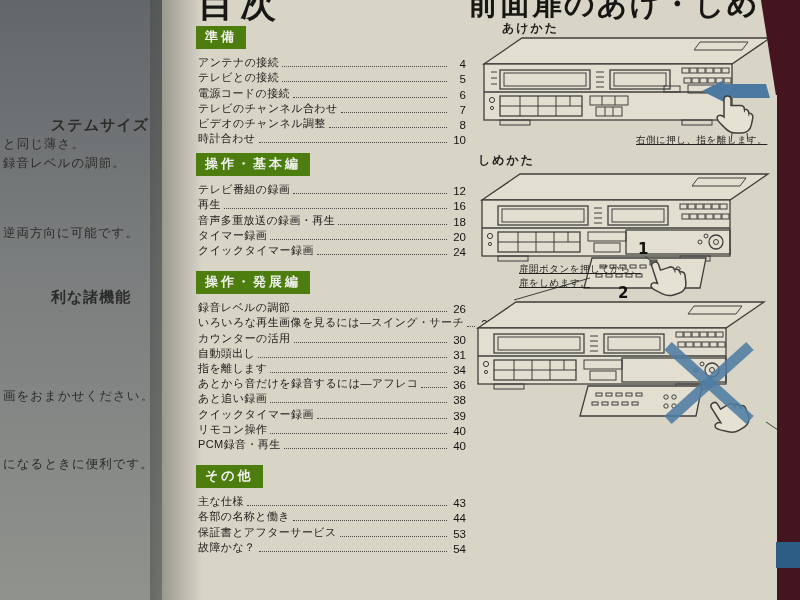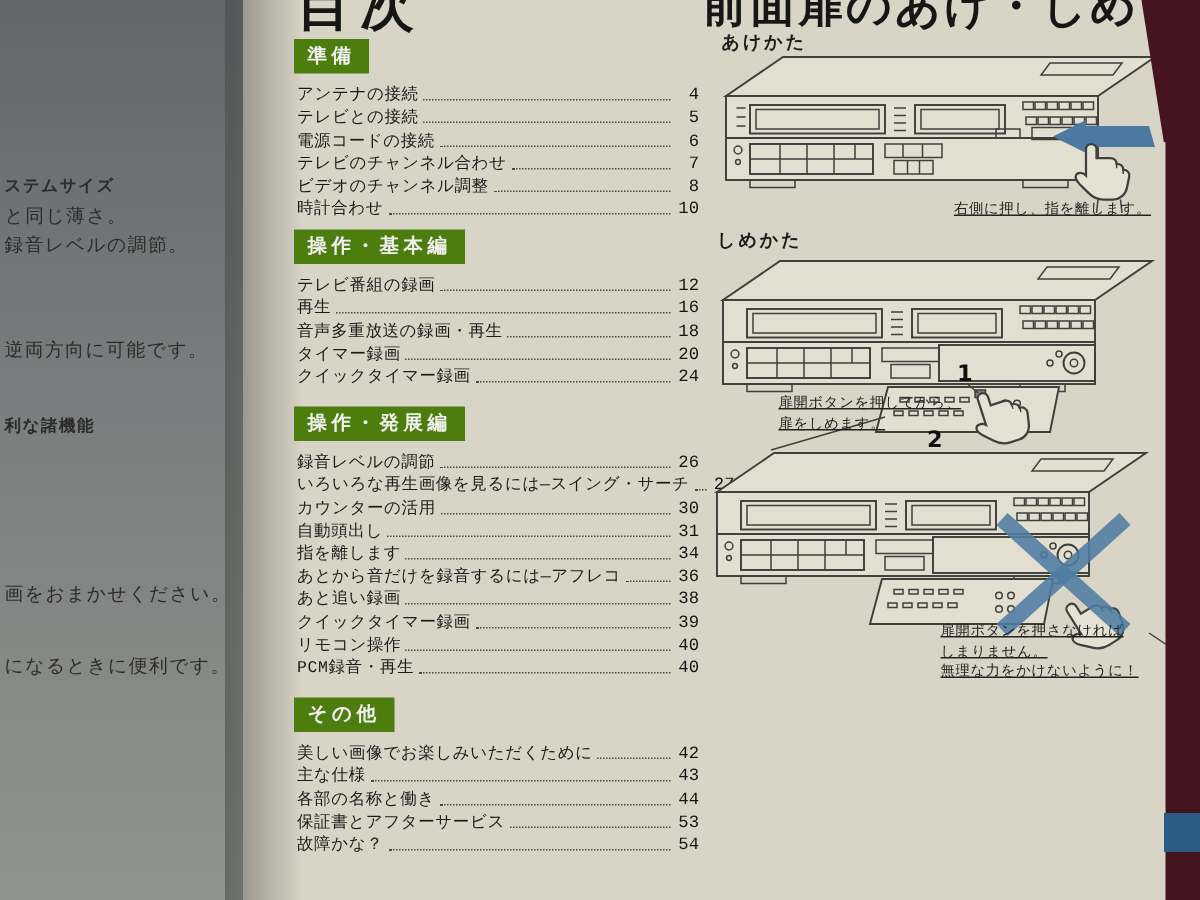--- a/index.html
+++ b/index.html
@@ -6,38 +6,38 @@
   #stage{position:relative;width:800px;height:600px;overflow:hidden;
          background:#d8d4c6;font-family:"DejaVu Sans",sans-serif;}
 
   
   #left-page{position:absolute;left:0;top:0;width:162px;height:600px;
     background:linear-gradient(180deg,#63676b 0%,#7b7e7e 45%,#90928d 100%);}
   #gutter{position:absolute;left:150px;top:0;width:52px;height:600px;
     background:linear-gradient(90deg,rgba(70,72,68,.55),rgba(70,72,68,0));}
   .frag{position:absolute;left:3px;white-space:nowrap;color:#2c2c2a;
     font-size:12.5px;font-family:"DejaVu Sans",sans-serif;letter-spacing:1px;}
-  .frag.b{font-weight:bold;font-size:11px;}
+  .frag.b{font-weight:bold;font-size:15px;margin-left:48px;}
 
   
   #maroon-strip{position:absolute;left:777px;top:0;width:23px;height:600px;background:#44141f;}
   #maroon-wedge{position:absolute;left:757px;top:0;width:22px;height:95px;background:#44141f;
     clip-path:polygon(18% 0,100% 0,100% 100%,86% 100%);}
   #page-tab{position:absolute;left:776px;top:542px;width:24px;height:26px;background:#2c5d84;}
 
   
   #toc{position:absolute;left:198px;top:0;width:268px;height:528px;}
   #toc-title{position:absolute;left:0;top:-20px;font-size:36px;font-weight:800;
     color:#161614;letter-spacing:6px;font-family:"DejaVu Sans",sans-serif;}
   .sec{position:absolute;left:0;width:268px;}
   .sec-header{display:inline-block;background:#4d7c0f;color:#f0f1ee;font-weight:bold;
     font-size:13px;letter-spacing:3px;padding:2px 9px 3px;margin-left:-2px;}
   .rows{margin-top:6px;}
   .toc-row{display:flex;align-items:flex-end;height:15.2px;
-    font-family:Liberation Mono, monospace;justify-content:space-between;}
+    font-family:Liberation Sans, sans-serif;justify-content:space-between;}
   .toc-label{font-size:11px;color:#1b1b19;white-space:nowrap;letter-spacing:.4px;}
   .dots{flex:1;border-bottom:1.6px dotted #4a4a45;margin:0 3px 3px 3px;min-width:8px;}
   .toc-page{font-size:11.5px;color:#141412;min-width:16px;text-align:right;}
 
   
   #door-title{position:absolute;left:468px;top:-16px;font-size:30px;font-weight:800;
     color:#161614;letter-spacing:2px;white-space:nowrap;}
   .sub-head{position:absolute;font-size:12px;font-weight:bold;color:#1d1d1b;letter-spacing:2px;}
   .cap{position:absolute;font-size:9.5px;color:#22221f;
     font-family:"DejaVu Serif",serif;letter-spacing:.5px;line-height:13.5px;white-space:nowrap;text-decoration:underline;}
@@ -55,23 +55,23 @@
 </head>
 <body>
 
 <div id="stage">
 
   <div id="left-page">
     <div class="frag b" style="top:116px">ステムサイズ</div>
     <div class="frag" style="top:136px">と同じ薄さ。</div>
     <div class="frag" style="top:155px">録音レベルの調節。</div>
     <div class="frag" style="top:225px">逆両方向に可能です。</div>
-    <div class="frag b" style="top:276px">利な諸機能</div>
+    <div class="frag b" style="top:288px">利な諸機能</div>
     <div class="frag" style="top:388px">画をおまかせください。</div>
-    <div class="frag" style="top:436px">になるときに便利です。</div>
+    <div class="frag" style="top:456px">になるときに便利です。</div>
   </div>
   <div id="gutter"></div>
 
   <div id="toc">
     <div id="toc-title">目次</div>
 
     <div class="sec" style="top:26px">
       <span class="sec-header">準備</span>
       <div class="rows">
         <div class="toc-row">
@@ -191,25 +191,20 @@
             <span class="dots"></span>
             <span class="toc-page">40</span>
           </div>
       </div>
     </div>
 
     <div class="sec" style="top:465px">
       <span class="sec-header">その他</span>
       <div class="rows">
         <div class="toc-row">
-            <span class="toc-label">美しい画像でお楽しみいただくために</span>
-            <span class="dots"></span>
-            <span class="toc-page">42</span>
-          </div>
-        <div class="toc-row">
             <span class="toc-label">主な仕様</span>
             <span class="dots"></span>
             <span class="toc-page">43</span>
           </div>
         <div class="toc-row">
             <span class="toc-label">各部の名称と働き</span>
             <span class="dots"></span>
             <span class="toc-page">44</span>
           </div>
         <div class="toc-row">
@@ -220,21 +215,21 @@
         <div class="toc-row">
             <span class="toc-label">故障かな？</span>
             <span class="dots"></span>
             <span class="toc-page">54</span>
           </div>
       </div>
     </div>
   </div>
 
   <div id="door-title">前面扉のあけ・しめ</div>
-  <div class="sub-head" style="left:481px;top:20px">あけかた</div>
+  <div class="sub-head" style="left:502px;top:20px">あけかた</div>
 
   <svg class="illus" style="left:476px;top:34px" width="300" height="114" viewBox="0 0 300 114">
     <polygon class="fillc" points="8,30 46,4 294,4 256,30"></polygon>
     <polygon class="thin" points="224,8 272,8 266,16 218,16"></polygon>
     <rect class="fillc" x="8" y="30" width="248" height="56"></rect>
     <rect class="ln" x="24" y="36" width="90" height="19"></rect>
     <rect class="thin" x="28" y="39" width="82" height="13"></rect>
     <path class="thin" d="M15,38 h6 M15,44 h6 M15,50 h6"></path>
     <path class="thin" d="M120,38 h8 M120,43 h8 M120,48 h8 M120,53 h8"></path>
     <rect class="ln" x="134" y="36" width="60" height="19"></rect>
@@ -411,22 +406,17 @@
     <g transform="translate(238,112) rotate(-32)">
       <path class="hand" d="M5.5,0 C3.5,0 2,1.4 2,3.4 L2,21 C-0.5,18.6 -3.6,18.8 -4.6,20.7 C-5.5,22.4 -4.3,24.6 -2.2,26.8 L3.6,32.6 C6.3,35.3 10,37 13.8,37 L20,37 C24.6,37 28.4,33.7 29.3,29.2 L30.8,21.8 C31.3,19.2 29.5,17 26.8,17 C26.8,14.8 25,13.2 22.4,13.2 C22.4,11 20.6,9.4 18,9.4 L9,9.4 L9,3.4 C9,1.4 7.5,0 5.5,0 Z"></path>
       <path class="thin" d="M22.4,13.2 v3 M26.8,17 v3"></path>
     </g>
     <g>
       <line class="xmark" x1="198" y1="52" x2="280" y2="126"></line>
       <line class="xmark" x1="280" y1="52" x2="198" y2="126"></line>
     </g>
     <line class="thin" x1="296" y1="128" x2="314" y2="140"></line>
   </svg>
-  <div class="cap" style="left:627px;top:414px">
-    <div>扉開ボタンを押さなければ</div>
-    <div>しまりません。</div>
-    <div>無理な力をかけないように！</div>
-  </div>
 
   <div id="maroon-wedge"></div>
   <div id="maroon-strip"></div>
   <div id="page-tab"></div>
 </div>
 
 </body></html>

